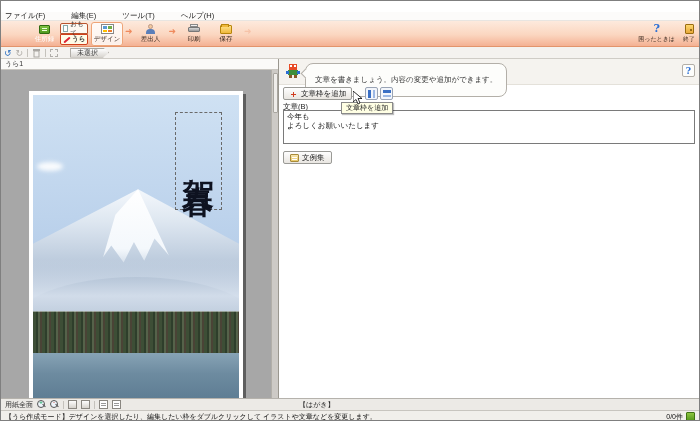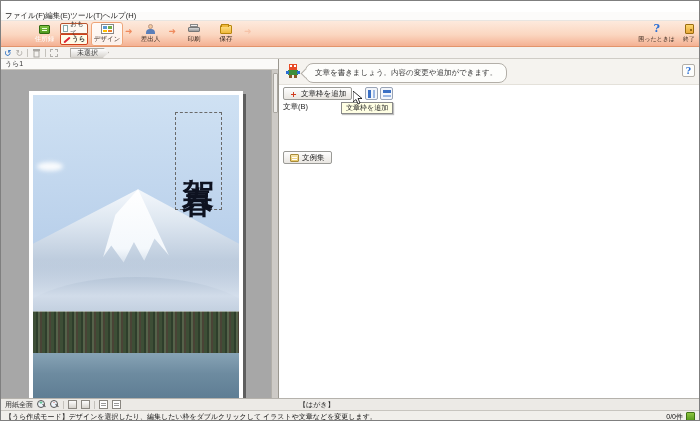--- a/index.html
+++ b/index.html
@@ -7,21 +7,21 @@
   body { font-family:"Liberation Sans","DejaVu Sans",sans-serif; font-size:8px; color:#222; background:#fff; }
   #app { position:relative; width:700px; height:421px; border:1px solid #7f7f7f; background:#fff; overflow:hidden; }
 
   
   .titlebar { position:absolute; left:0; top:0; width:100%; height:11px; background:#ffffff; display:flex; align-items:center; padding-left:3px; }
   .app-icon { width:7px; height:7px; background:#d33a1e; border-radius:1px; margin-right:3px; position:relative; }
   .app-icon:after { content:""; position:absolute; left:1px; top:1px; width:5px; height:5px; background:linear-gradient(135deg,#fff 0 40%,transparent 40%); opacity:.7; }
   .title-text { font-size:7.5px; color:#333; }
 
   
-  .menubar { position:absolute; left:0; top:11px; width:100%; height:9px; background:#fcfbfa; display:flex; gap:0; align-items:center; padding-left:4px; border-bottom:1px solid #e8e5e1; }
+  .menubar { position:absolute; left:0; top:11px; width:100%; height:9px; background:#fcfbfa; display:flex; gap:26px; align-items:center; padding-left:4px; border-bottom:1px solid #e8e5e1; }
   .menubar span { font-size:7.5px; color:#222; cursor:default; }
 
   
   .toolbar { position:absolute; left:0; top:20px; width:100%; height:26px; background:linear-gradient(180deg,#fdeadd 0%,#fbd6c0 55%,#f4b193 100%); border-bottom:1px solid #e2946c; }
   .logo-block { position:absolute; left:0; top:0; width:88px; height:26px; background:linear-gradient(180deg,#e25730 0%,#c33a1c 100%); display:flex; align-items:center; }
   .logo-text { color:#fff; font-size:7.5px; font-style:italic; font-weight:bold; width:30px; line-height:1.05; text-align:center; text-shadow:1px 1px 0 rgba(120,20,0,.6); }
   .addrbook-btn { position:absolute; left:30px; top:1px; width:27px; height:24px; display:flex; flex-direction:column; align-items:center; justify-content:center; cursor:pointer; }
   .addrbook-btn .label { color:#fff; font-size:6.5px; margin-top:1px; }
   .book-icon { width:11px; height:9px; background:linear-gradient(180deg,#7fc241,#4e9a1f); border:1px solid #2e6b10; border-radius:1px; position:relative; }
   .book-icon:after { content:""; position:absolute; left:2px; top:2px; right:2px; height:1px; background:#eaffd8; box-shadow:0 2px 0 #eaffd8; }
@@ -95,21 +95,21 @@
     background:repeating-linear-gradient(90deg,#3d4e36 0 3px,#2e3e2b 3px 5px,#55624a 5px 7px,#4a4336 7px 9px); border-top:1px solid rgba(240,245,250,.5); }
   .lake { position:absolute; left:0; top:85%; width:100%; height:15%;
     background:linear-gradient(180deg,#87a3b5 0%,#6d8ba0 45%,#5e7d93 100%); }
   .greeting-frame { position:absolute; left:142px; top:17px; width:47px; height:98px; border:1px dashed #6a6a6a; display:flex; align-items:center; justify-content:center; }
   .greeting-text { writing-mode:vertical-rl; text-orientation:upright; font-family:"DejaVu Serif",serif; font-weight:bold; font-size:32px; line-height:1; letter-spacing:8px; color:#0e1220; }
 
   
   .panel { position:absolute; left:277px; top:58px; width:423px; height:339px; background:#fff; border-left:1px solid #9a978f; }
   .guide-strip { position:absolute; left:0; top:0; width:100%; height:26px; background:#f5f3ef; border-bottom:1px solid #e4e1da; }
   .mascot { position:absolute; left:6px; top:4px; width:16px; height:16px; }
-  .bubble { position:absolute; left:26px; top:4px; height:16px; border:1px solid #b3afa8; border-radius:8px; background:#fdfdfb; display:flex; align-items:center; padding:9px 9px; font-size:7.5px; color:#333; }
+  .bubble { position:absolute; left:26px; top:4px; height:16px; border:1px solid #b3afa8; border-radius:8px; background:#fdfdfb; display:flex; align-items:center; padding:16px 9px; font-size:7.5px; color:#333; }
   .bubble:before { content:""; position:absolute; left:-4px; top:6px; width:6px; height:6px; background:#fdfdfb; border-left:1px solid #b3afa8; border-bottom:1px solid #b3afa8; transform:rotate(45deg); }
   .panel-help { position:absolute; right:6px; top:5px; width:13px; height:13px; border:1px solid #b3afa8; border-radius:2px; background:#fdfdfb; display:flex; align-items:center; justify-content:center; cursor:pointer; }
   .addframe-btn { position:absolute; left:4px; top:28px; height:13px; padding:0 5px; display:inline-flex; align-items:center; gap:3px; border:1px solid #9a9a96; border-radius:2px; background:linear-gradient(180deg,#fefefe,#e9e6e1); font-size:7.5px; color:#222; cursor:pointer; }
   .plus-glyph { color:#d03a1e; font-weight:bold; font-size:9px; line-height:8px; }
   .orient-btns { position:absolute; left:86px; top:28px; display:flex; gap:2px; }
   .orient-btn { width:13px; height:13px; border:1px solid #9aa4b5; border-radius:2px; background:#f3f6fb; display:flex; align-items:center; justify-content:center; cursor:pointer; }
   .vtext-glyph { width:7px; height:8px; border-left:3px solid #3a6fc4; border-right:2px solid #9cb8e4; }
   .htext-glyph { width:8px; height:7px; border-top:3px solid #3a6fc4; border-bottom:2px solid #9cb8e4; }
   .cursor-svg { position:absolute; left:74px; top:32px; width:9px; height:13px; pointer-events:none; z-index:5; }
   .tooltip { position:absolute; left:62px; top:43px; height:12px; padding:0 4px; background:#ffffe4; border:1px solid #8a8a8a; box-shadow:1px 1px 1px rgba(0,0,0,.25); font-size:7px; color:#222; display:flex; align-items:center; z-index:4; }
@@ -288,20 +288,22 @@
           <span class="htext-glyph"></span>
         </span>
     </div>
 
     <svg class="cursor-svg" viewBox="0 0 9 13">
       <polygon points="0,0 0,11 3,8.5 5,13 7,12 5,7.5 9,7.5" fill="#fff" stroke="#000" stroke-width="0.8"></polygon>
     </svg>
     <div class="tooltip">文章枠を追加</div>
 
     <div class="text-label">文章(B)</div>
+    <textarea class="msg-textarea" spellcheck="false" style="">今年も
+よろしくお願いいたします</textarea>
 
     <div class="sample-btn">
       <span class="samplebook-glyph"></span>
       <span>文例集</span>
     </div>
   </div>
 
   <div class="bottom-toolbar">
     <span>用紙全面</span>
     <span class="mag">

